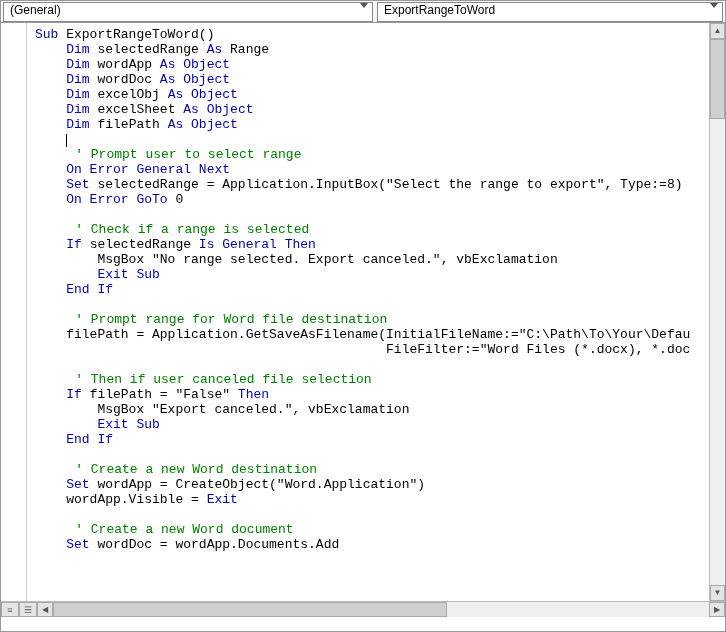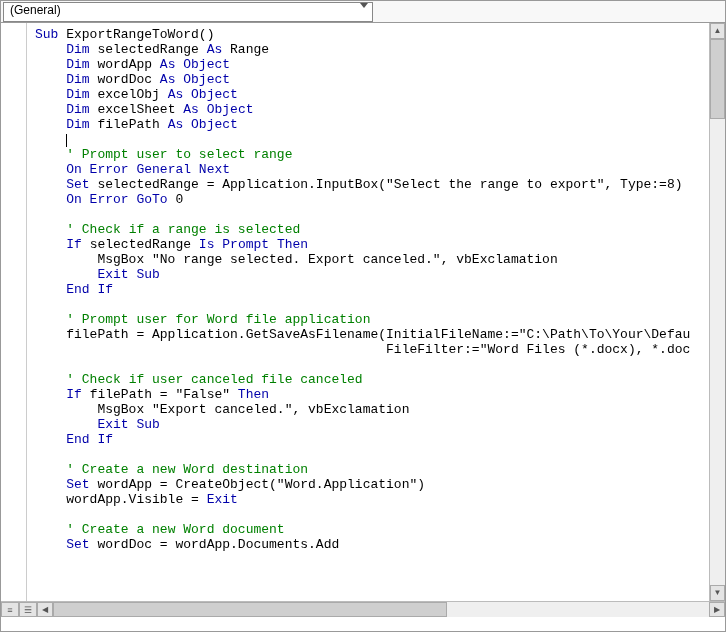--- a/index.html
+++ b/index.html
@@ -59,21 +59,21 @@
   pre.code {
     margin: 0;
     padding: 4px 8px 4px 8px;
     font-family: Consolas, "Courier New", monospace;
     font-size: 13px;
     line-height: 15px;
     white-space: pre;
     color: #000;
   }
   .k  { color: #0000aa; }    
-  .c  { color: #008000; }    
+  .c  { color: #008000; margin-left: 9px; }    
   .hscroll-area {
     position: absolute;
     left: 0; right: 0; bottom: 0;
     height: 16px;
     display: flex;
     background: #f0f0f0;
     border-top: 1px solid #bbb;
   }
   .hs-btn {
     width: 16px;
@@ -135,20 +135,24 @@
     background: #000;
     vertical-align: text-bottom;
   }
 </style>
 </head>
 <body>
 
 <div class="toolbar">
   <div class="combo combo-left">
     <span>(General)</span>
+    <span class="chev"></span>
+  </div>
+  <div class="combo combo-right">
+    <span>ExportRangeToWord</span>
     <span class="chev"></span>
   </div>
 </div>
 
 <div class="editor-wrap">
   <div class="margin"></div>
   <div class="code-area">
     <pre class="code" id="code-pre"><span class="k">Sub</span> ExportRangeToWord()
     <span class="k">Dim</span> selectedRange <span class="k">As</span> Range
     <span class="k">Dim</span> wordApp <span class="k">As</span> <span class="k">Object</span>
@@ -156,30 +160,30 @@
     <span class="k">Dim</span> excelObj <span class="k">As</span> <span class="k">Object</span>
     <span class="k">Dim</span> excelSheet <span class="k">As</span> <span class="k">Object</span>
     <span class="k">Dim</span> filePath <span class="k">As</span> <span class="k">Object</span>
     <span class="cursor"></span>
     <span class="c">' Prompt user to select range</span>
     <span class="k">On Error General Next</span>
     <span class="k">Set</span> selectedRange = Application.InputBox("Select the range to export", Type:=8)
     <span class="k">On Error GoTo</span> 0
 
     <span class="c">' Check if a range is selected</span>
-    <span class="k">If</span> selectedRange <span class="k">Is</span> <span class="k">Prompt</span> <span class="k">Then</span>
+    <span class="k">If</span> selectedRange <span class="k">Is</span> <span class="k">General</span> <span class="k">Then</span>
         MsgBox "No range selected. Export canceled.", vbExclamation
         <span class="k">Exit Sub</span>
     <span class="k">End If</span>
 
-    <span class="c">' Prompt user for Word file application</span>
+    <span class="c">' Prompt range for Word file destination</span>
     filePath = Application.GetSaveAsFilename(InitialFileName:="C:\Path\To\Your\Defau
                                              FileFilter:="Word Files (*.docx), *.doc
 
-    <span class="c">' Check if user canceled file canceled</span>
+    <span class="c">' Then if user canceled file selection</span>
     <span class="k">If</span> filePath = "False" <span class="k">Then</span>
         MsgBox "Export canceled.", vbExclamation
         <span class="k">Exit Sub</span>
     <span class="k">End If</span>
 
     <span class="c">' Create a new Word destination</span>
     <span class="k">Set</span> wordApp = CreateObject("Word.Application")
     wordApp.Visible = <span class="k">Exit</span>
 
     <span class="c">' Create a new Word document</span>

